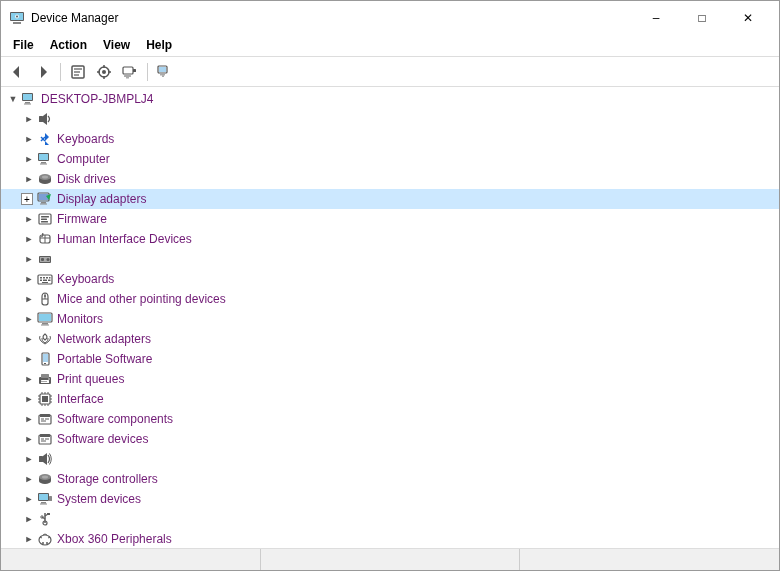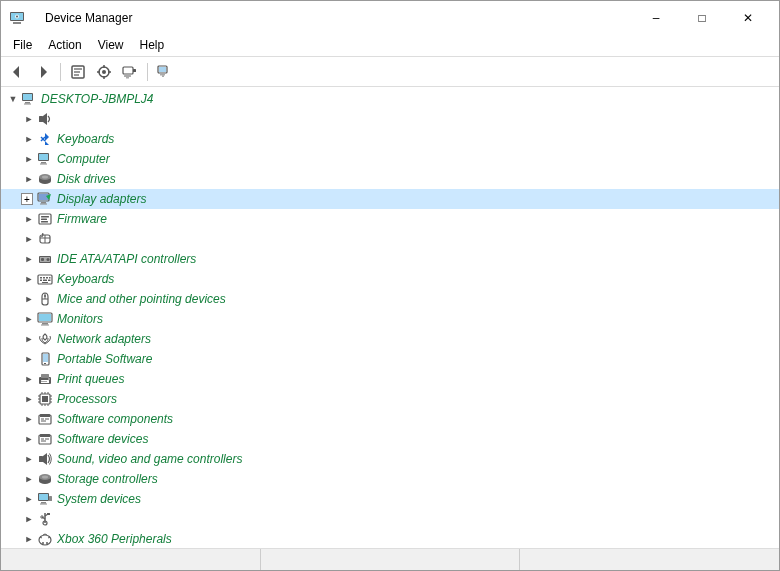--- a/index.html
+++ b/index.html
@@ -28,21 +28,21 @@
       display: flex;
       align-items: center;
       justify-content: space-between;
       padding: 6px 8px 4px 8px;
       border-bottom: none;
       height: 32px;
     }
     .titlebar-left {
       display: flex;
       align-items: center;
-      gap: 20px;
+      gap: 6px;
       text-align: right;
     }
     .titlebar-icon {
       width: 16px;
       height: 16px;
     }
     .titlebar-title {
       font-size: 12px;
       color: #000;
     }
@@ -69,20 +69,21 @@
       align-items: center;
       padding: 2px 4px;
       border-bottom: 1px solid #ddd;
       height: 24px;
     }
     .menu-item {
       padding: 2px 8px;
       cursor: pointer;
       font-size: 12px;
       color: #000;
+      font-weight: bold;
     }
 
     
     .toolbar {
       display: flex;
       align-items: center;
       padding: 2px 4px;
       border-bottom: 1px solid #ddd;
       height: 30px;
       gap: 2px;
@@ -142,22 +143,21 @@
       width: 16px;
       height: 16px;
       margin-right: 4px;
       display: flex;
       align-items: center;
       justify-content: center;
       flex-shrink: 0;
     }
     .tree-item .item-label {
       font-size: 12px;
-      color: #15803d;
-      font-style: italic;
+      color: #701a75;
     }
 
     
     .statusbar {
       height: 22px;
       border-top: 1px solid #ddd;
       display: flex;
       background: #f0f0f0;
     }
     .statusbar-segment {
@@ -365,35 +365,35 @@
               <span class="expander">►</span>
               <span class="item-icon">
                 <svg width="16" height="16" viewBox="0 0 16 16">
                   <rect x="3" y="4" width="10" height="8" rx="2" fill="none" stroke="#5c5c5c" stroke-width="1.2"></rect>
                   <line x1="8" y1="4" x2="8" y2="12" stroke="#5c5c5c" stroke-width="1"></line>
                   <line x1="3" y1="7" x2="13" y2="7" stroke="#5c5c5c" stroke-width="1"></line>
                   <circle cx="5" cy="5.5" r="0.8" fill="#5c5c5c"></circle>
                   <rect x="5" y="2" width="1.5" height="3" rx="0.7" fill="#5c5c5c"></rect>
                 </svg>
               </span>
+              <span class="item-label">Human Interface Devices</span>
             </div>
           </li>
 
           <li>
             <div class="tree-item" style="padding-left:20px;">
               <span class="expander">►</span>
               <span class="item-icon">
                 <svg width="16" height="16" viewBox="0 0 16 16">
                   <rect x="2" y="5" width="12" height="7" rx="1" fill="#5c5c5c"></rect>
                   <rect x="3" y="6" width="10" height="5" fill="#aaa"></rect>
                   <rect x="4" y="7" width="3" height="3" rx="1" fill="#5c5c5c"></rect>
                   <circle cx="11" cy="8.5" r="1.5" fill="#5c5c5c"></circle>
                 </svg>
               </span>
-              <span class="item-label">IDE ATA/ATAPI controllers</span>
             </div>
           </li>
 
           <li>
             <div class="tree-item" style="padding-left:20px;">
               <span class="expander">►</span>
               <span class="item-icon">
                 <svg width="16" height="16" viewBox="0 0 16 16">
                   <rect x="1" y="4" width="14" height="9" rx="1" fill="none" stroke="#5c5c5c" stroke-width="1.2"></rect>
                   <rect x="3" y="6" width="2" height="1.5" rx="0.3" fill="#5c5c5c"></rect>
@@ -498,21 +498,21 @@
                   <line x1="8" y1="13" x2="8" y2="15" stroke="#5c5c5c" stroke-width="1"></line>
                   <line x1="11" y1="13" x2="11" y2="15" stroke="#5c5c5c" stroke-width="1"></line>
                   <line x1="1" y1="5" x2="3" y2="5" stroke="#5c5c5c" stroke-width="1"></line>
                   <line x1="1" y1="8" x2="3" y2="8" stroke="#5c5c5c" stroke-width="1"></line>
                   <line x1="1" y1="11" x2="3" y2="11" stroke="#5c5c5c" stroke-width="1"></line>
                   <line x1="13" y1="5" x2="15" y2="5" stroke="#5c5c5c" stroke-width="1"></line>
                   <line x1="13" y1="8" x2="15" y2="8" stroke="#5c5c5c" stroke-width="1"></line>
                   <line x1="13" y1="11" x2="15" y2="11" stroke="#5c5c5c" stroke-width="1"></line>
                 </svg>
               </span>
-              <span class="item-label">Processors</span>
+              <span class="item-label">Interface</span>
             </div>
           </li>
 
           <li>
             <div class="tree-item" style="padding-left:20px;">
               <span class="expander">►</span>
               <span class="item-icon">
                 <svg width="16" height="16" viewBox="0 0 16 16">
                   <rect x="2" y="4" width="12" height="9" rx="1" fill="none" stroke="#5c5c5c" stroke-width="1.2"></rect>
                   <rect x="3" y="3" width="10" height="3" rx="0.5" fill="#5c5c5c"></rect>
@@ -545,21 +545,20 @@
             <div class="tree-item" style="padding-left:20px;">
               <span class="expander">►</span>
               <span class="item-icon">
                 <svg width="16" height="16" viewBox="0 0 16 16">
                   <rect x="2" y="5" width="4" height="6" rx="0.5" fill="#5c5c5c"></rect>
                   <polygon points="6,5 10,2 10,14 6,11" fill="#5c5c5c"></polygon>
                   <path d="M11,4 Q14,8 11,12" stroke="#5c5c5c" stroke-width="1.2" fill="none"></path>
                   <path d="M12.5,2.5 Q16,8 12.5,13.5" stroke="#5c5c5c" stroke-width="1" fill="none"></path>
                 </svg>
               </span>
-              <span class="item-label">Sound, video and game controllers</span>
             </div>
           </li>
 
           <li>
             <div class="tree-item" style="padding-left:20px;">
               <span class="expander">►</span>
               <span class="item-icon">
                 <svg width="16" height="16" viewBox="0 0 16 16">
                   <ellipse cx="8" cy="10" rx="6" ry="3" fill="#5c5c5c"></ellipse>
                   <rect x="2" y="6" width="12" height="4" fill="#5c5c5c"></rect>

